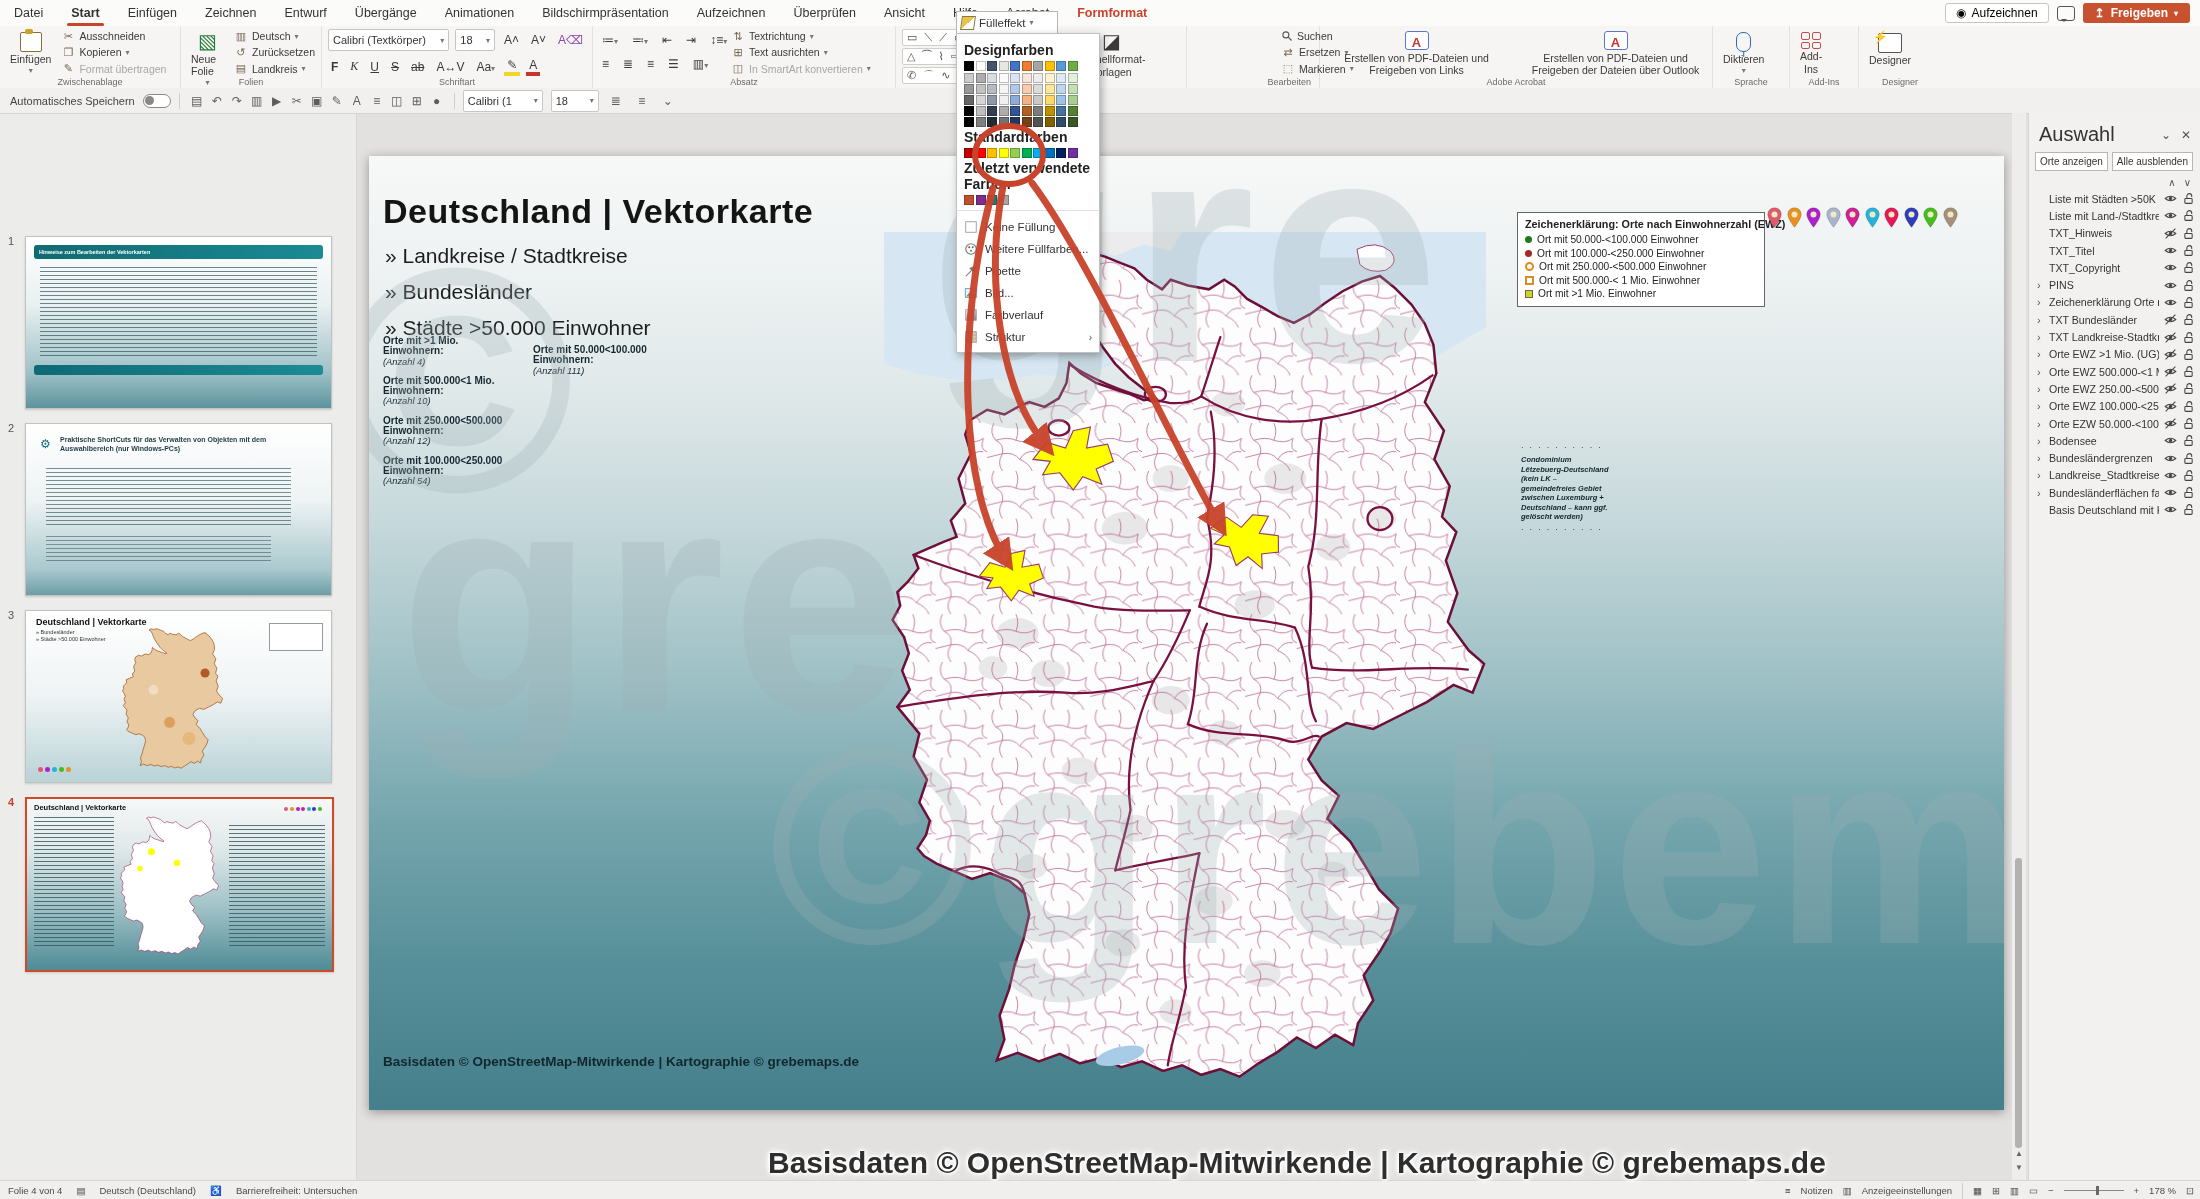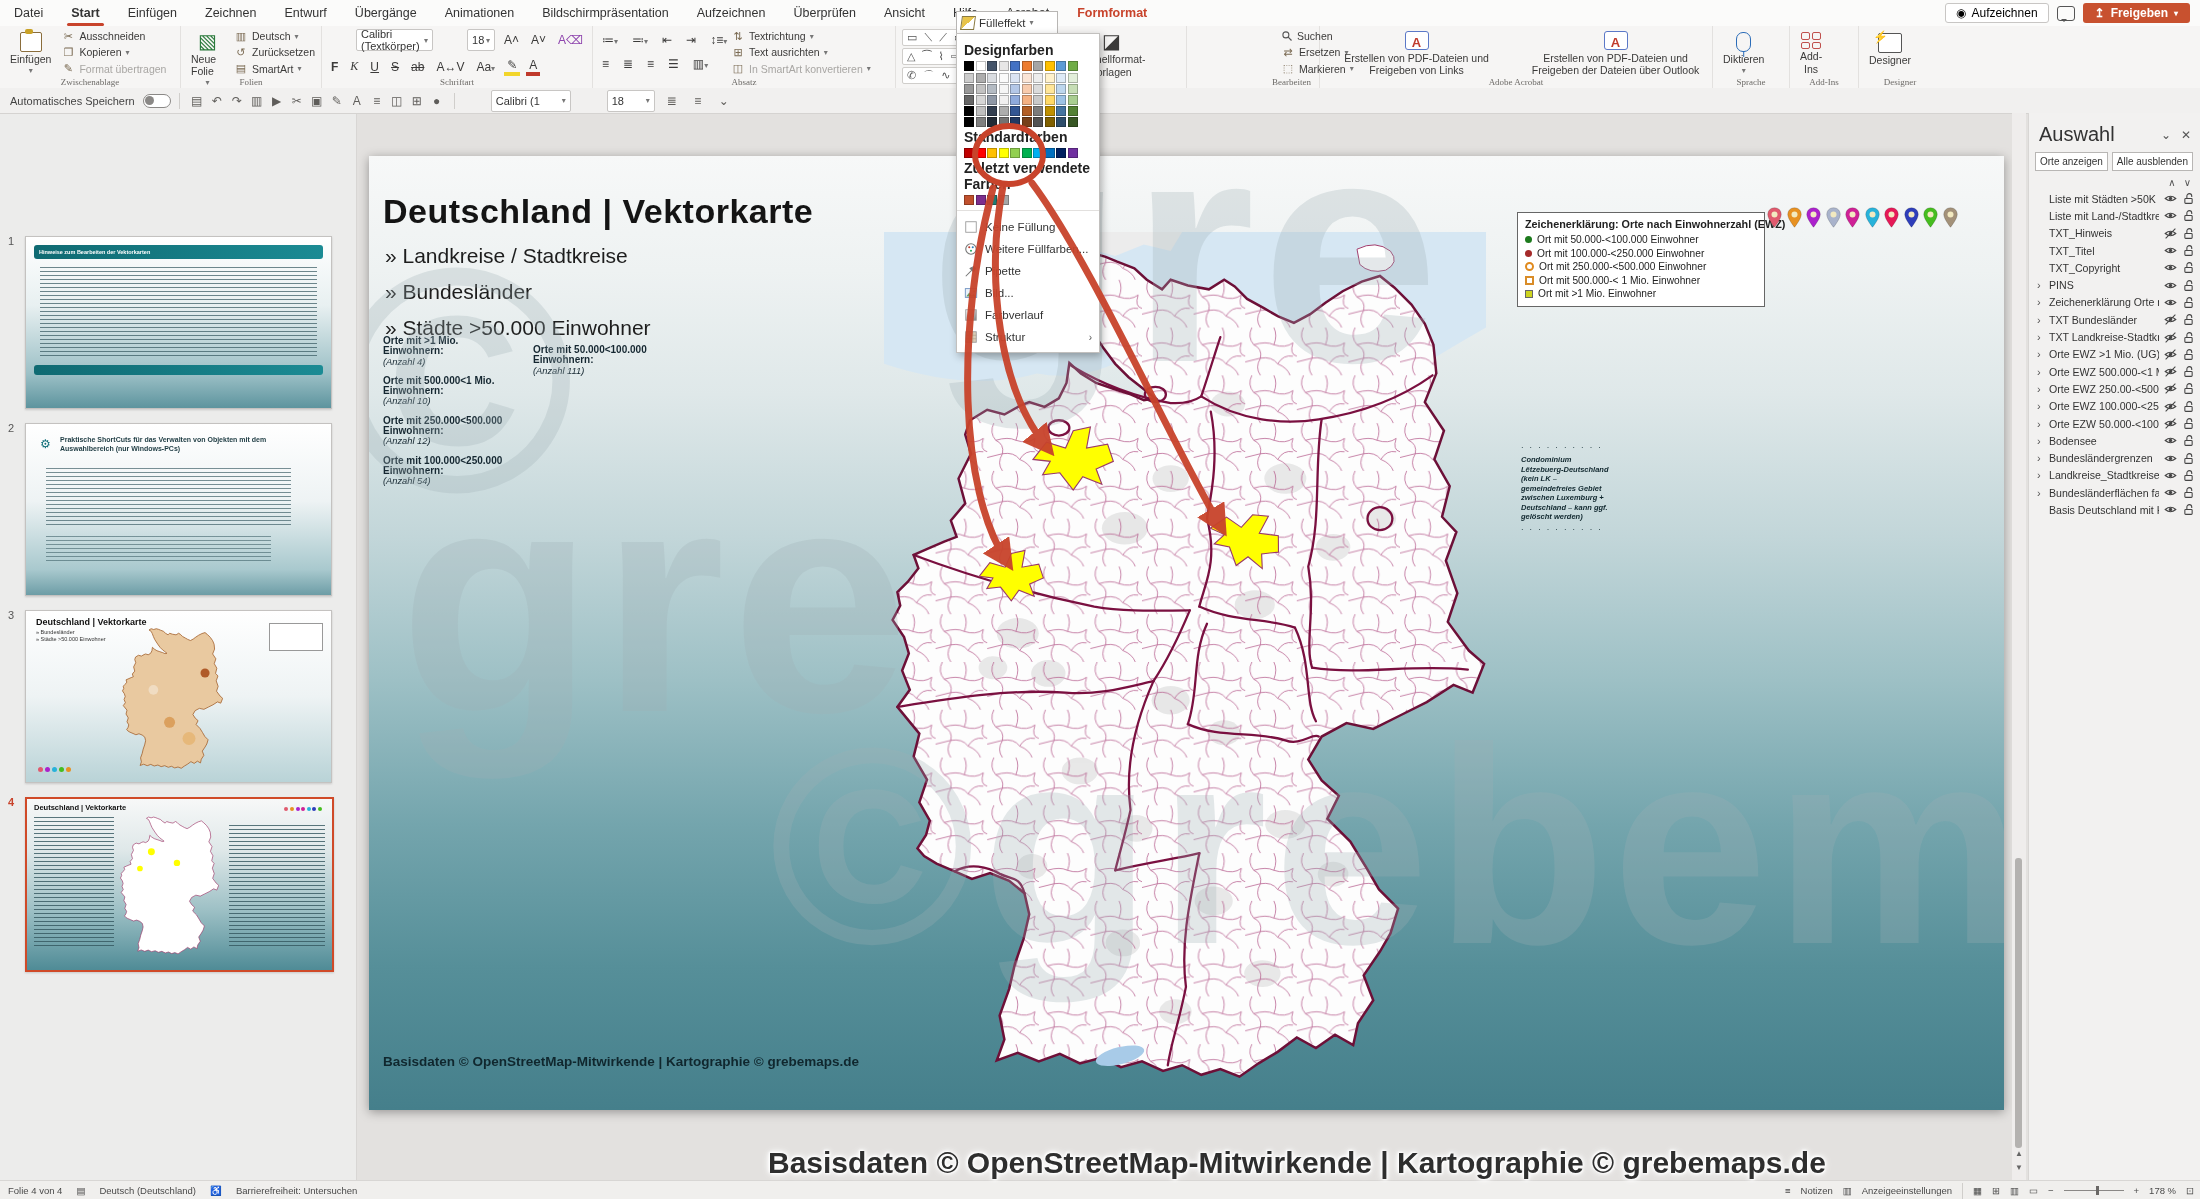--- a/index.html
+++ b/index.html
@@ -13,30 +13,30 @@
   .tab.active::after{content:"";position:absolute;left:10px;right:10px;bottom:0;height:3px;background:#c8432b;border-radius:2px;}
   .tab.ctx{color:#c8432b;font-weight:bold;}
   .tabrow-right{margin-left:auto;display:flex;align-items:center;gap:8px;padding-right:10px;}
   .btn-record{border:1px solid #c8c6c4;border-radius:3px;background:#fff;font-size:12px;padding:2px 10px;display:flex;gap:5px;align-items:center;}
   .btn-share{background:#c8512f;color:#fff;border-radius:3px;font-size:12px;padding:3px 12px;display:flex;gap:6px;align-items:center;font-weight:bold;}
   .bubble{width:16px;height:13px;border:1.4px solid #555;border-radius:3px;position:relative;}
   .bubble::after{content:"";position:absolute;left:3px;bottom:-5px;border:3px solid transparent;border-top-color:#555;}
   
   .ribbon{left:0;top:26px;width:2200px;height:62px;background:#f6f5f4;border-bottom:1px solid #dcdad8;display:flex;z-index:20;}
   .rgroup{position:relative;border-right:1px solid #e3e1df;padding:3px 6px 12px 6px;display:flex;gap:6px;}
-  .rlabel{position:absolute;bottom:0;left:0;right:0;text-align:center;font-size:9px;color:#6d6b68;padding-bottom:1px;white-space:nowrap;font-family:Liberation Serif, serif;}
+  .rlabel{position:absolute;bottom:0;left:0;right:0;text-align:center;font-size:9px;color:#6d6b68;padding-bottom:1px;white-space:nowrap;}
   .bigbtn{display:flex;flex-direction:column;align-items:center;justify-content:flex-start;font-size:10.5px;color:#3b3a39;padding:1px 4px;gap:1px;}
   .bigbtn .glyph{font-size:20px;line-height:22px;}
   .stack{display:flex;flex-direction:column;justify-content:flex-start;gap:2px;}
   .smallbtn{font-size:10.5px;color:#3b3a39;display:flex;align-items:center;gap:4px;white-space:nowrap;height:16px;}
   .smallbtn .g{font-size:11px;width:14px;text-align:center;color:#7a6a52;}
   .smallbtn.gray{color:#a8a6a3;}
   .caret{font-size:8px;color:#777;}
   .combo{border:1px solid #c8c6c4;background:#fff;border-radius:2px;font-size:11px;color:#333;
-         display:inline-flex;align-items:center;justify-content:space-between;padding:1px 4px;height:18px;margin-left:28px;}
+         display:inline-flex;align-items:center;justify-content:space-between;padding:1px 4px;height:18px;}
   .fx{font-size:12px;color:#3b3a39;padding:0 3px;}
   .fontrow{display:flex;gap:6px;align-items:center;height:22px;}
   .clipboard-ic{width:20px;height:26px;border:1.6px solid #8a6d3b;border-radius:2px;background:#fff;position:relative;margin-top:2px;}
   .clipboard-ic::before{content:"";position:absolute;top:-4px;left:4px;width:8px;height:5px;background:#c9a227;border-radius:2px;}
   .pdfbtn{display:flex;flex-direction:column;align-items:center;font-size:10.5px;color:#3b3a39;max-width:175px;text-align:center;gap:2px;padding-top:2px;}
   .pdf-ic{width:22px;height:22px;border:1.6px solid #5b78c7;border-radius:3px;position:relative;background:#fff;}
   .pdf-ic::after{content:"A";position:absolute;inset:0;color:#c03a2b;font-weight:bold;font-size:13px;text-align:center;line-height:21px;}
   .mic{width:13px;height:20px;border:1.6px solid #2b6cb8;border-radius:7px;position:relative;margin:2px auto 0;}
   .mic::after{content:"";position:absolute;left:50%;bottom:-6px;width:1.6px;height:6px;background:#2b6cb8;transform:translateX(-50%);}
   .addins-ic{width:20px;height:20px;display:grid;grid-template-columns:1fr 1fr;grid-template-rows:1fr 1fr;gap:2px;margin-top:2px;}
@@ -263,21 +263,21 @@
           <span class="g">▥</span>
           <span>Deutsch</span>
           <span class="caret">▾</span>
         </div>
       <div class="smallbtn">
           <span class="g">↺</span>
           <span>Zurücksetzen</span>
         </div>
       <div class="smallbtn">
           <span class="g">▤</span>
-          <span>SmartArt</span>
+          <span>Landkreis</span>
           <span class="caret">▾</span>
         </div>
     </div>
     <div class="rlabel">Folien</div>
   </div>
   <div class="rgroup" style="width:258px;flex-direction:column;">
     <div class="fontrow">
       <span class="combo" style="width:150px;">
           <span>Calibri (Textkörper)</span>
           <span class="caret">▾</span>

